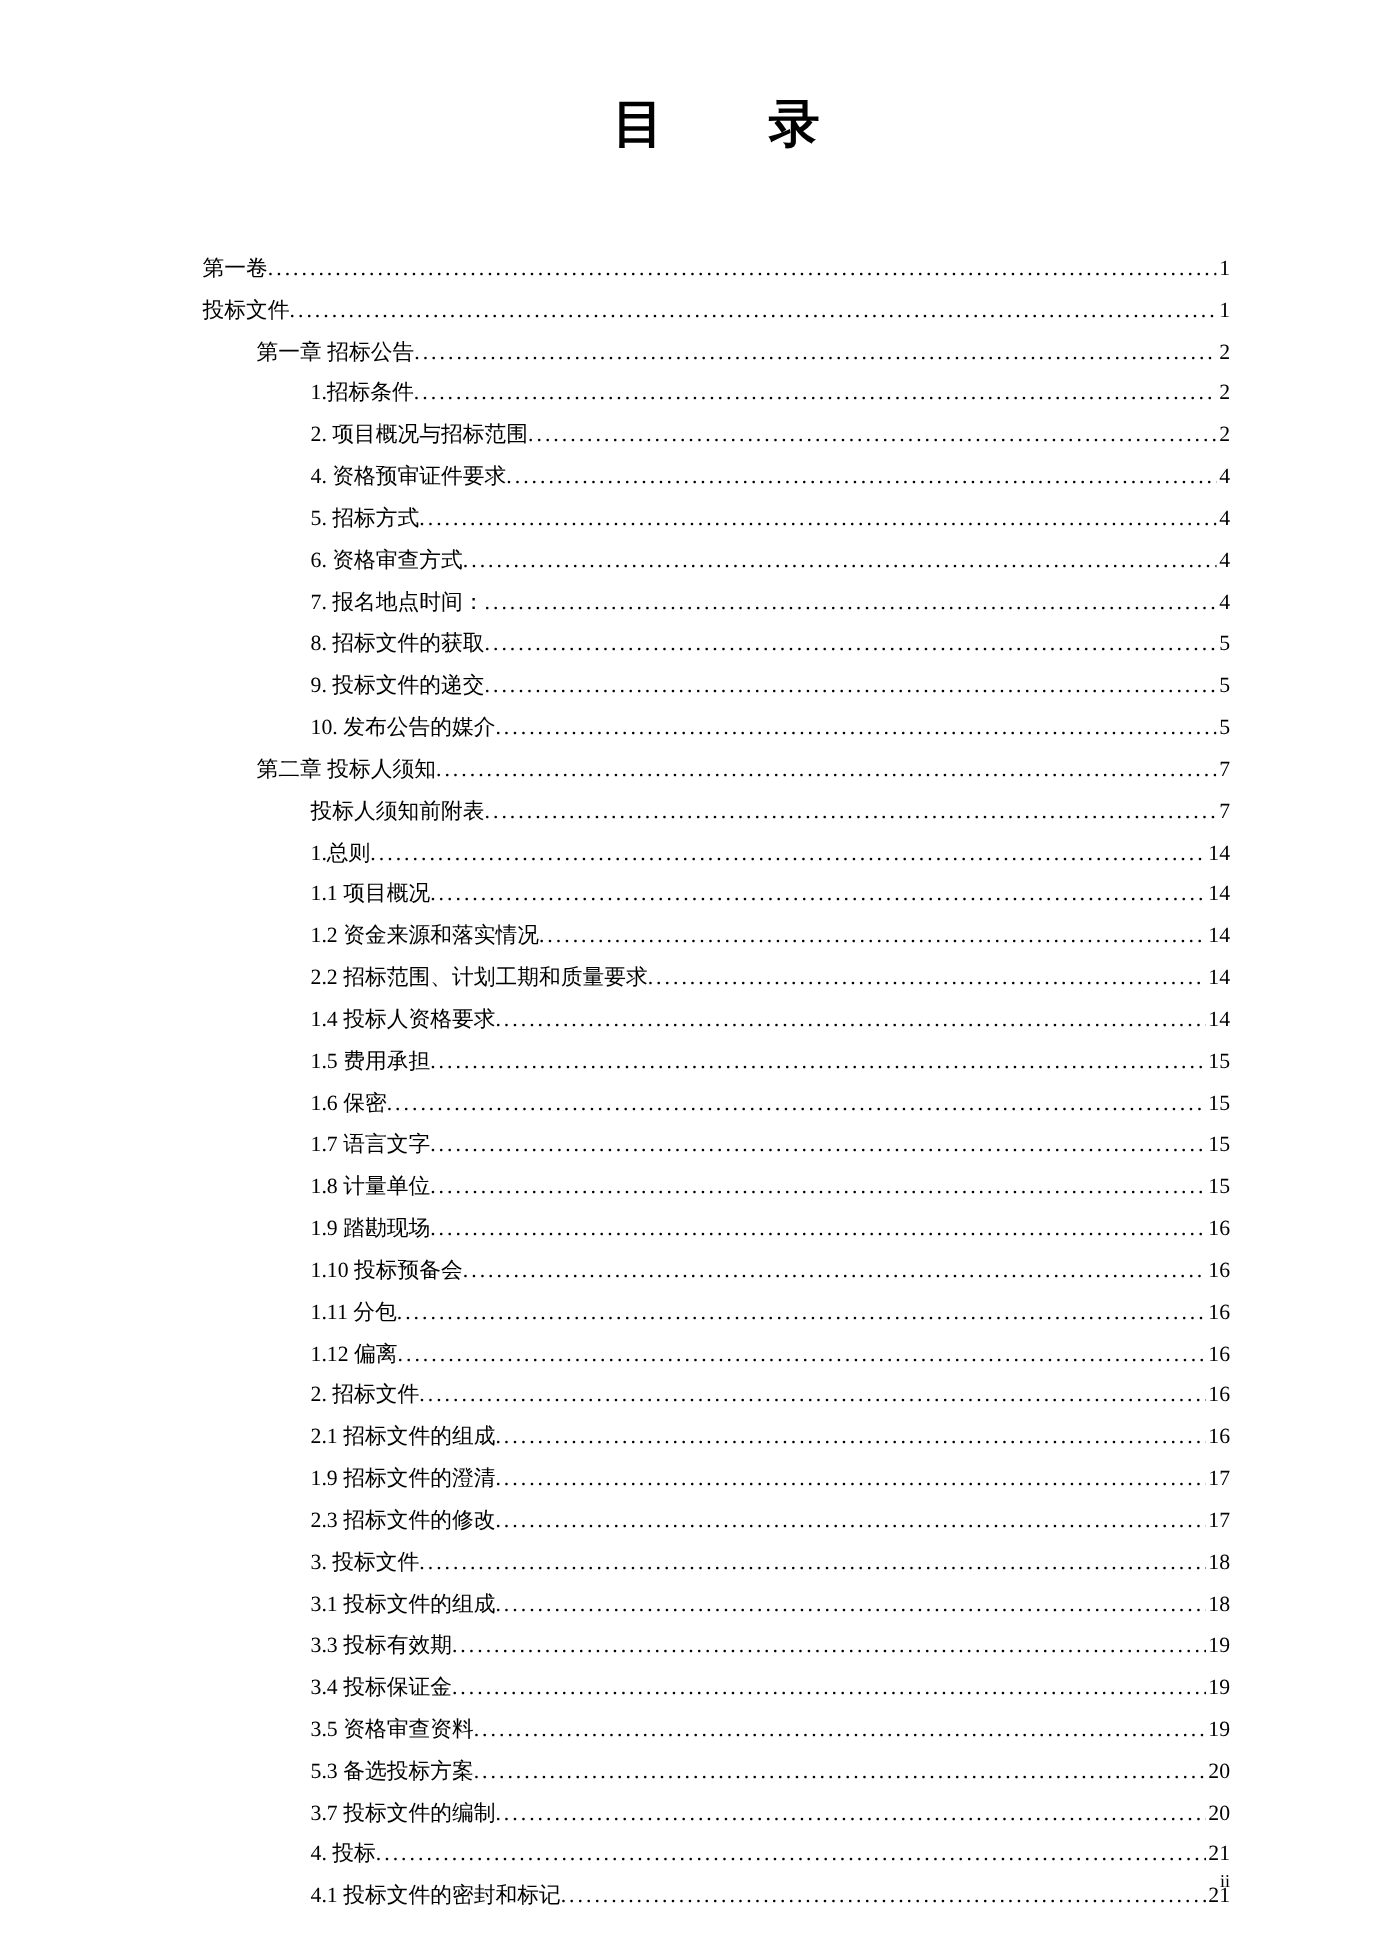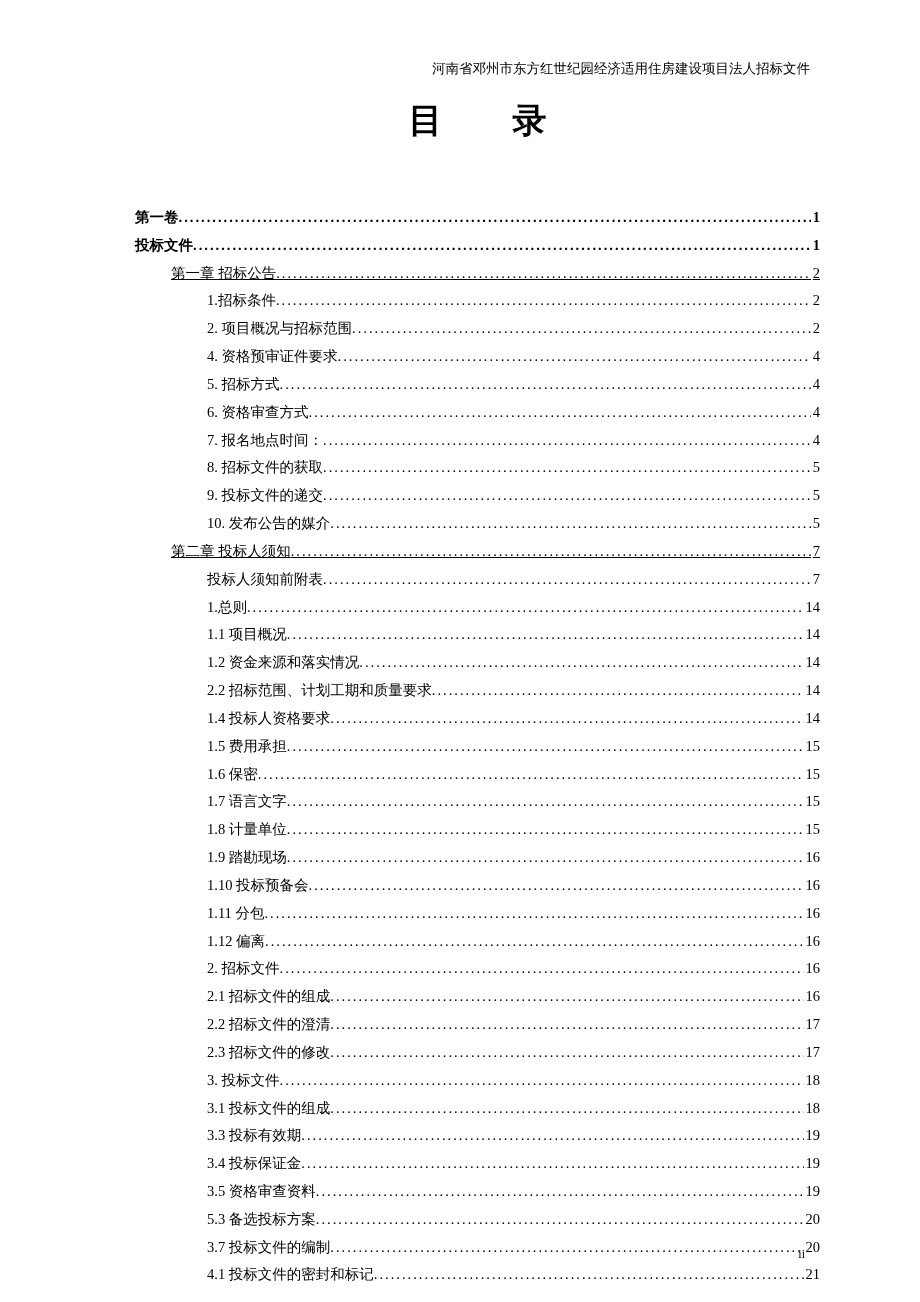--- a/index.html
+++ b/index.html
@@ -51,36 +51,35 @@
     color: #000;
   }
   .toc-dots::before {
     content: ".......................................................................................................................................................................";
   }
   .toc-page {
     flex-shrink: 0;
     padding-left: 2px;
     font-family: "Times New Roman", serif;
   }
-  .indent-0 { padding-left: 0px; font-weight: bold; }
-  .indent-1 { padding-left: 36px; text-decoration: underline; }
+  .indent-0 { padding-left: 0px; }
+  .indent-1 { padding-left: 36px; }
   .indent-2 { padding-left: 72px; text-align: center; }
   .footer {
     position: absolute;
     bottom: 40px;
-    right: 115px;
+    right: 100px;
     font-size: 12px;
     font-family: "Times New Roman", serif;
   }
 </style>
 </head>
 <body>
 
 <div class="page">
-  <div class="header">河南省邓州市东方红世纪园经济适用住房建设项目法人招标文件</div>
   <div class="title">目录</div>
   <div class="toc" id="toc-container">
       <div class="toc-row indent-0">
         <span class="toc-label">第一卷</span>
         <span class="toc-dots"></span>
         <span class="toc-page">1</span>
       </div>
       <div class="toc-row indent-0">
         <span class="toc-label">投标文件</span>
         <span class="toc-dots"></span>
@@ -215,21 +214,21 @@
         <span class="toc-label">2. 招标文件</span>
         <span class="toc-dots"></span>
         <span class="toc-page">16</span>
       </div>
       <div class="toc-row indent-2">
         <span class="toc-label">2.1 招标文件的组成</span>
         <span class="toc-dots"></span>
         <span class="toc-page">16</span>
       </div>
       <div class="toc-row indent-2">
-        <span class="toc-label">2.2 招标文件的澄清</span>
+        <span class="toc-label">1.9 招标文件的澄清</span>
         <span class="toc-dots"></span>
         <span class="toc-page">17</span>
       </div>
       <div class="toc-row indent-2">
         <span class="toc-label">2.3 招标文件的修改</span>
         <span class="toc-dots"></span>
         <span class="toc-page">17</span>
       </div>
       <div class="toc-row indent-2">
         <span class="toc-label">3. 投标文件</span>
@@ -258,20 +257,25 @@
       </div>
       <div class="toc-row indent-2">
         <span class="toc-label">5.3 备选投标方案</span>
         <span class="toc-dots"></span>
         <span class="toc-page">20</span>
       </div>
       <div class="toc-row indent-2">
         <span class="toc-label">3.7 投标文件的编制</span>
         <span class="toc-dots"></span>
         <span class="toc-page">20</span>
+      </div>
+      <div class="toc-row indent-2">
+        <span class="toc-label">4. 投标</span>
+        <span class="toc-dots"></span>
+        <span class="toc-page">21</span>
       </div>
       <div class="toc-row indent-2">
         <span class="toc-label">4.1 投标文件的密封和标记</span>
         <span class="toc-dots"></span>
         <span class="toc-page">21</span>
       </div>
     </div>
 </div>
 
 <div class="footer">ii</div>

